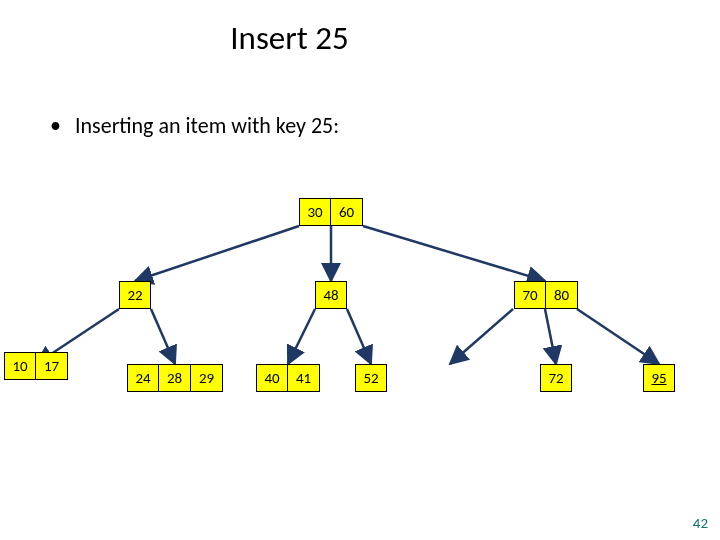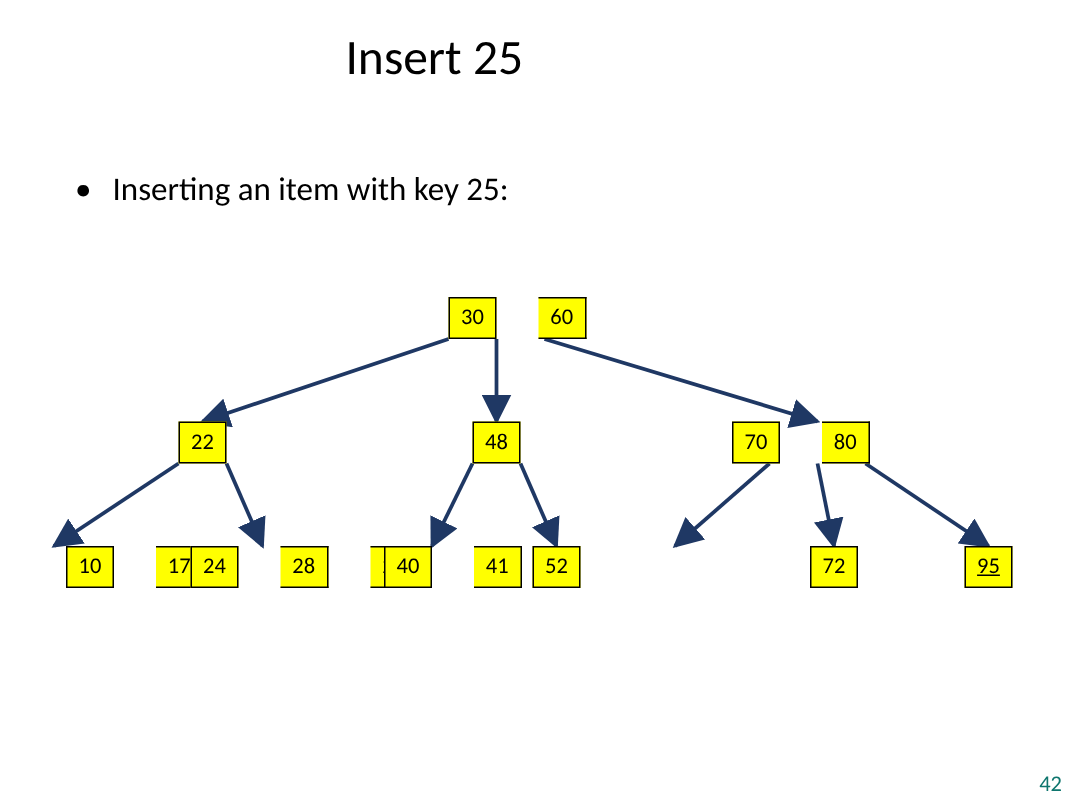--- a/index.html
+++ b/index.html
@@ -34,21 +34,20 @@
   .arena {
     position: absolute;
     left: 0;
     top: 0;
     width: 720px;
     height: 540px;
   }
   .cells {
     position: absolute;
     display: flex;
-    gap: 28px;
   }
   .cell {
     width: 32px;
     height: 28px;
     border: 1px solid #000;
     background: #ffff00;
     box-sizing: border-box;
     text-align: center;
     line-height: 26px;
     font-size: 15px;
@@ -109,26 +108,26 @@
       <div class="cell">30</div>
       <div class="cell">60</div>
     </div>
 
   <div class="cells" id="l1-0" style="left:119px; top:281px;justify-content:center;">
       <div class="cell">22</div>
     </div>
   <div class="cells" id="l1-1" style="left:315px; top:281px;">
       <div class="cell">48</div>
     </div>
-  <div class="cells" id="l1-2" style="left:488px; top:281px;">
+  <div class="cells" id="l1-2" style="left:514px; top:281px;">
       <div class="cell">70</div>
       <div class="cell">80</div>
     </div>
 
-  <div class="cells" id="l2-0" style="left:4px;   top:364px;margin-left:40px;">
+  <div class="cells" id="l2-0" style="left:4px;   top:352px;">
       <div class="cell">10</div>
       <div class="cell">17</div>
     </div>
   <div class="cells" id="l2-1" style="left:127px; top:364px;">
       <div class="cell">24</div>
       <div class="cell">28</div>
       <div class="cell">29</div>
     </div>
   <div class="cells" id="l2-2" style="left:256px; top:364px;">
       <div class="cell">40</div>

